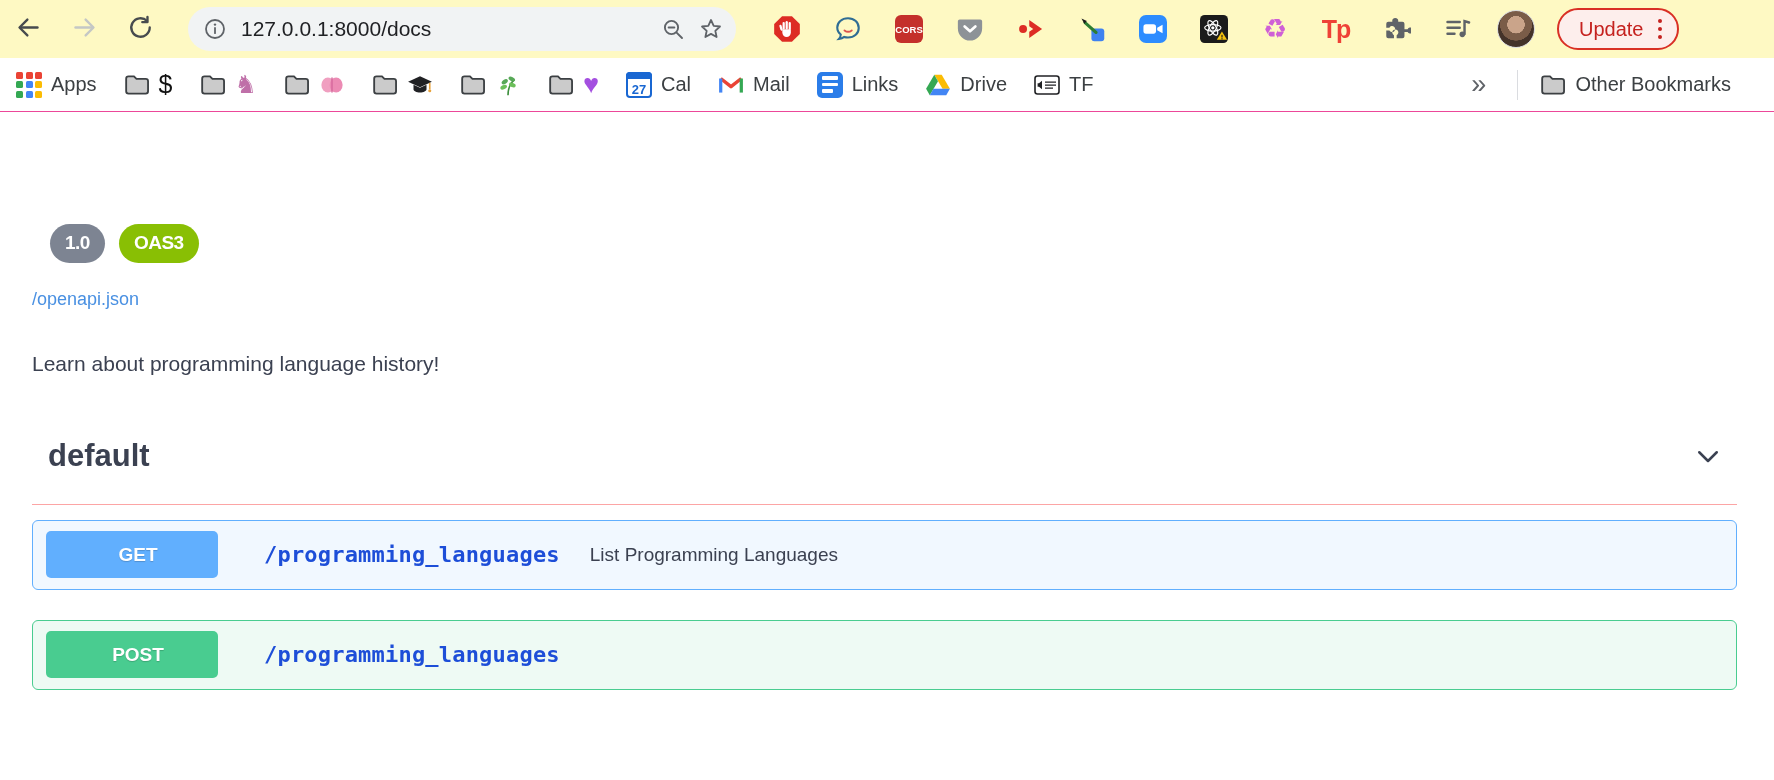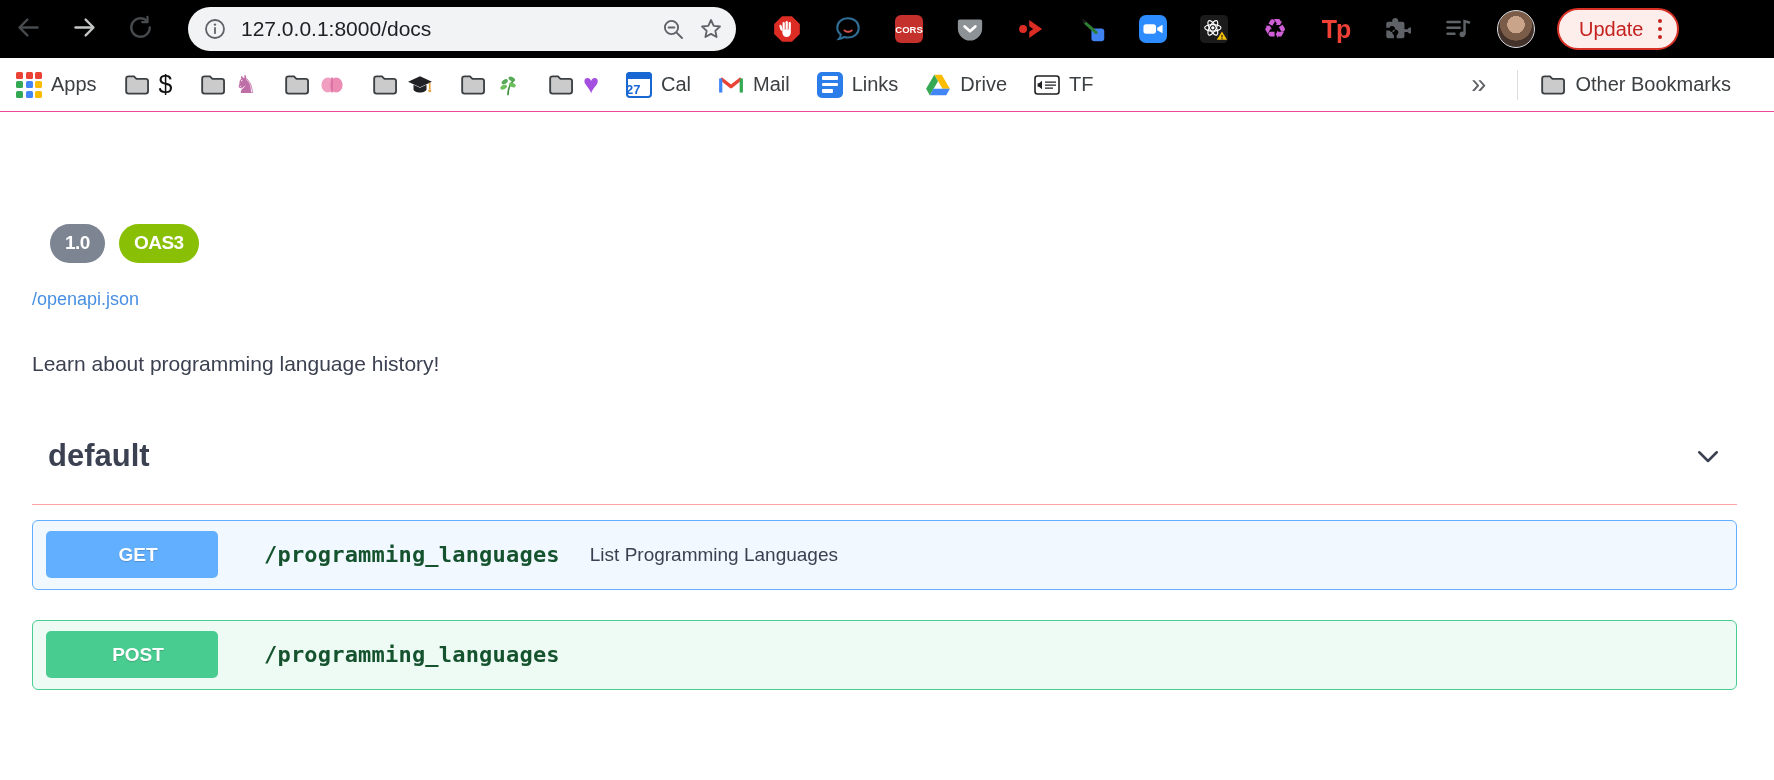--- a/index.html
+++ b/index.html
@@ -2,21 +2,21 @@
 <html><head>
 <meta charset="utf-8">
 <style>
   * { box-sizing: border-box; }
   html,body { margin:0; padding:0; }
   body {
     width:1774px; height:780px; overflow:hidden;
     background:#fff; font-family:"Liberation Sans", sans-serif;
   }
   
-  .toolbar { height:58px; display:flex; align-items:center; padding:0 14px 0 6px; background:#000000; }
+  .toolbar { height:58px; display:flex; align-items:center; padding:0 14px 0 6px; background:#fef9c3; }
   .nav-btn { width:44px; height:44px; margin-right:12px; border-radius:50%;
              display:flex; align-items:center; justify-content:center; flex:0 0 auto; }
   .nav-btn svg { width:27px; height:27px; }
   .omnibox { width:548px; height:44px; margin-left:14px; background:#f1f3f4; border-radius:22px;
              display:flex; align-items:center; padding:0 12px 0 14px; flex:0 0 auto; }
   .omni-icon { width:26px; height:26px; flex:0 0 auto; display:flex; align-items:center; justify-content:center; }
   .omni-icon svg { width:24px; height:24px; }
   .omni-url { margin-left:13px; font-size:21px; color:#202124; flex:1 1 auto; white-space:nowrap; }
   .ext-row { display:flex; align-items:center; gap:31px; margin-left:36px; flex:0 0 auto; }
   .ext-btn { width:30px; height:30px; display:flex; align-items:center; justify-content:center; }
@@ -39,21 +39,21 @@
   .bm-icon svg, .bm-glyph svg { width:26px; height:26px; display:block; }
   .bm.kind-sep { width:1px; height:30px; background:#dadce0; margin:0 22px 0 4px; }
   .bm[data-name="bookmarks-overflow"] { margin-left:auto; }
   .ic-apps { display:grid; grid-template-columns:repeat(3,7px); grid-auto-rows:7px; gap:2.5px; }
   .ic-apps i { border-radius:1.5px; }
   .gx { font-size:24px; line-height:1; }
   .gx.dollar { font-size:25px; color:#111; }
   .gx.horse { color:#bf6fa8; font-size:25px; }
   .gx.heart { color:#a44fe0; font-size:27px; }
   .gx.chev { color:#5f6368; font-size:27px; }
-  .ic-cal { width:26px; height:26px; border-radius:4px; display:flex; align-items:flex-end; justify-content:flex-start;
+  .ic-cal { width:26px; height:26px; border-radius:4px; display:flex; align-items:flex-end; justify-content:center;
     background:linear-gradient(#1967d2 0 7px, #fff 7px); box-shadow:inset 0 0 0 2px #1967d2; }
   .ic-cal b { color:#1967d2; font-size:13px; font-weight:bold; line-height:17px; }
   .ic-links { width:26px; height:26px; border-radius:5px; background:#2b7de9; display:flex;
     flex-direction:column; justify-content:center; gap:3px; padding:0 5px; }
   .ic-links i { height:3.5px; background:#fff; border-radius:1px; }
   .ic-links i:last-child { width:70%; }
 
   
   .ic-ext-cors { width:28px; height:28px; background:#c4302b; border-radius:6px; color:#fff;
     font-size:9.5px; font-weight:bold; display:flex; align-items:center; justify-content:center; }
@@ -75,21 +75,21 @@
   .tag-chevron svg { width:30px; height:30px; display:block; }
   .ops { margin-top:15px; }
   .op-row { display:flex; align-items:center; height:70px; border:1px solid #ccc; border-radius:6px;
     margin-bottom:30px; padding:0 13px; cursor:pointer; }
   .op-row.op-get  { border-color:#61affe; background:#f1f8ff; }
   .op-row.op-post { border-color:#49cc90; background:#eefaf4; }
   .op-method { width:172px; height:47px; border-radius:5px; color:#fff; font-weight:bold; font-size:19px;
     display:flex; align-items:center; justify-content:center; text-shadow:0 1px 1px rgba(0,0,0,.18);
     flex:0 0 auto;padding-left:12px; }
   .op-path { margin-left:46px; font-family:"DejaVu Sans Mono", monospace; font-weight:bold;
-    font-size:22px; color:#14532d; letter-spacing:0.2px; }
+    font-size:22px; color:#1d4ed8; letter-spacing:0.2px; }
   .op-summary { margin-left:30px; font-size:19px; color:#3b4151; }
 </style>
 </head>
 <body>
 
 <div class="toolbar" data-name="browser-toolbar">
   <div class="nav-btn" data-name="back-button">
     <span data-name="back-icon"><svg viewBox="0 0 24 24" width="27" height="27" fill="none" stroke="#474b4e" stroke-width="2.1" stroke-linecap="round" stroke-linejoin="round">
           <path d="M20 12H5"></path>
           <path d="M11 5l-7 7 7 7"></path>

